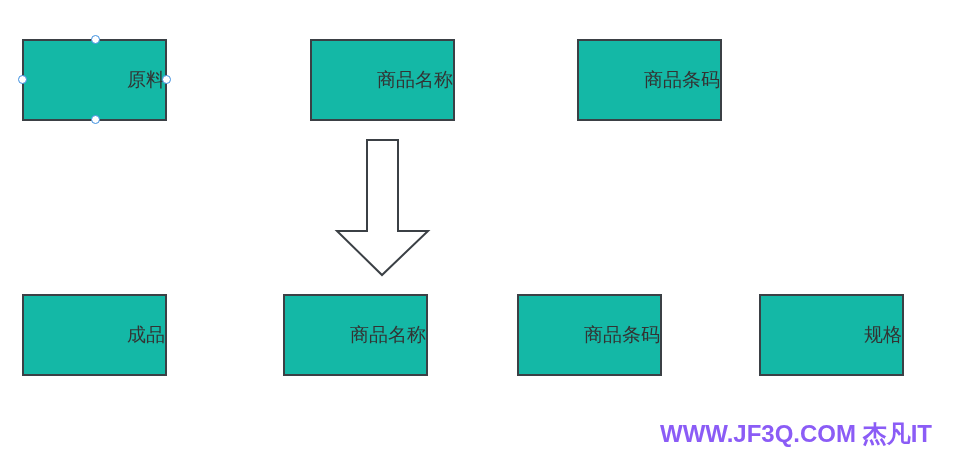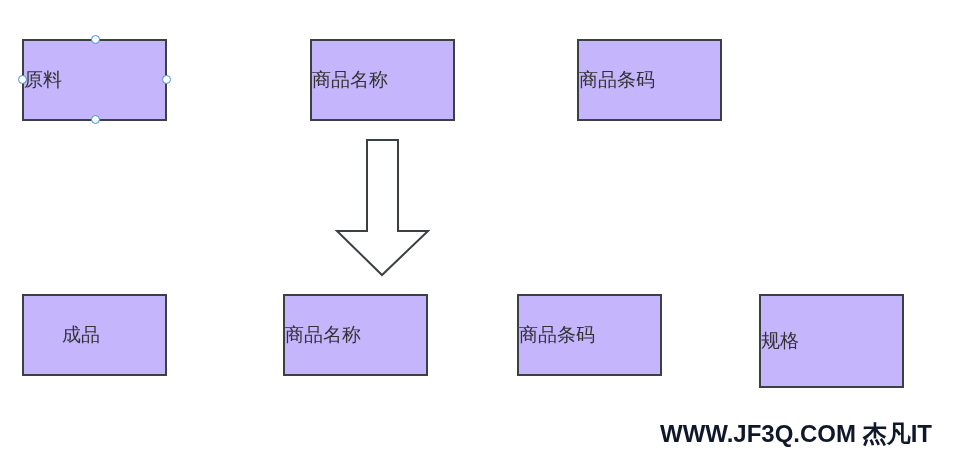--- a/index.html
+++ b/index.html
@@ -1,25 +1,25 @@
 <!DOCTYPE html>
 <html><head>
 <meta charset="utf-8">
 <style>
   html, body { margin:0; padding:0; background:#ffffff; }
   body { width:968px; height:451px; position:relative; overflow:hidden;
          font-family:"DejaVu Sans", sans-serif; }
-  .box { position:absolute; box-sizing:border-box; border:2px solid #3b4045; background:#c4b5fd;
-         display:flex; align-items:center; justify-content:flex-start;
+  .box { position:absolute; box-sizing:border-box; border:2px solid #3b4045; background:#14b8a6;
+         display:flex; align-items:center; justify-content:flex-end;
          font-size:19px; color:#333; cursor:move; }
   .handle { position:absolute; width:9px; height:9px; border:1.5px solid #3d8fe0; border-radius:50%;
             background:#fff; box-sizing:border-box; }
   svg.arrow { position:absolute; left:0; top:0; }
   .watermark { position:absolute; left:660px; top:418px; font-family:"Liberation Sans", sans-serif;
-               font-weight:bold; font-size:24px; color:#0f172a; letter-spacing:0px; white-space:nowrap; }
+               font-weight:bold; font-size:24px; color:#8b5cf6; letter-spacing:0px; white-space:nowrap; }
 </style>
 </head>
 <body>
 
 <div class="box" style="left:22px;top:39px;width:145px;height:82px;">
   <span>原料</span>
   <span class="handle" style="left:67px;top:-6px;"></span>
   <span class="handle" style="left:67px;top:74px;"></span>
   <span class="handle" style="left:-6px;top:34px;"></span>
   <span class="handle" style="left:138px;top:34px;"></span>
@@ -42,17 +42,17 @@
 </div>
 
 <div class="box" style="left:283px;top:294px;width:145px;height:82px;">
   <span>商品名称</span>
 </div>
 
 <div class="box" style="left:517px;top:294px;width:145px;height:82px;">
   <span>商品条码</span>
 </div>
 
-<div class="box" style="left:759px;top:294px;width:145px;height:94px;">
+<div class="box" style="left:759px;top:294px;width:145px;height:82px;">
   <span>规格</span>
 </div>
 
 <div class="watermark">WWW.JF3Q.COM 杰凡IT</div>
 
 </body></html>

